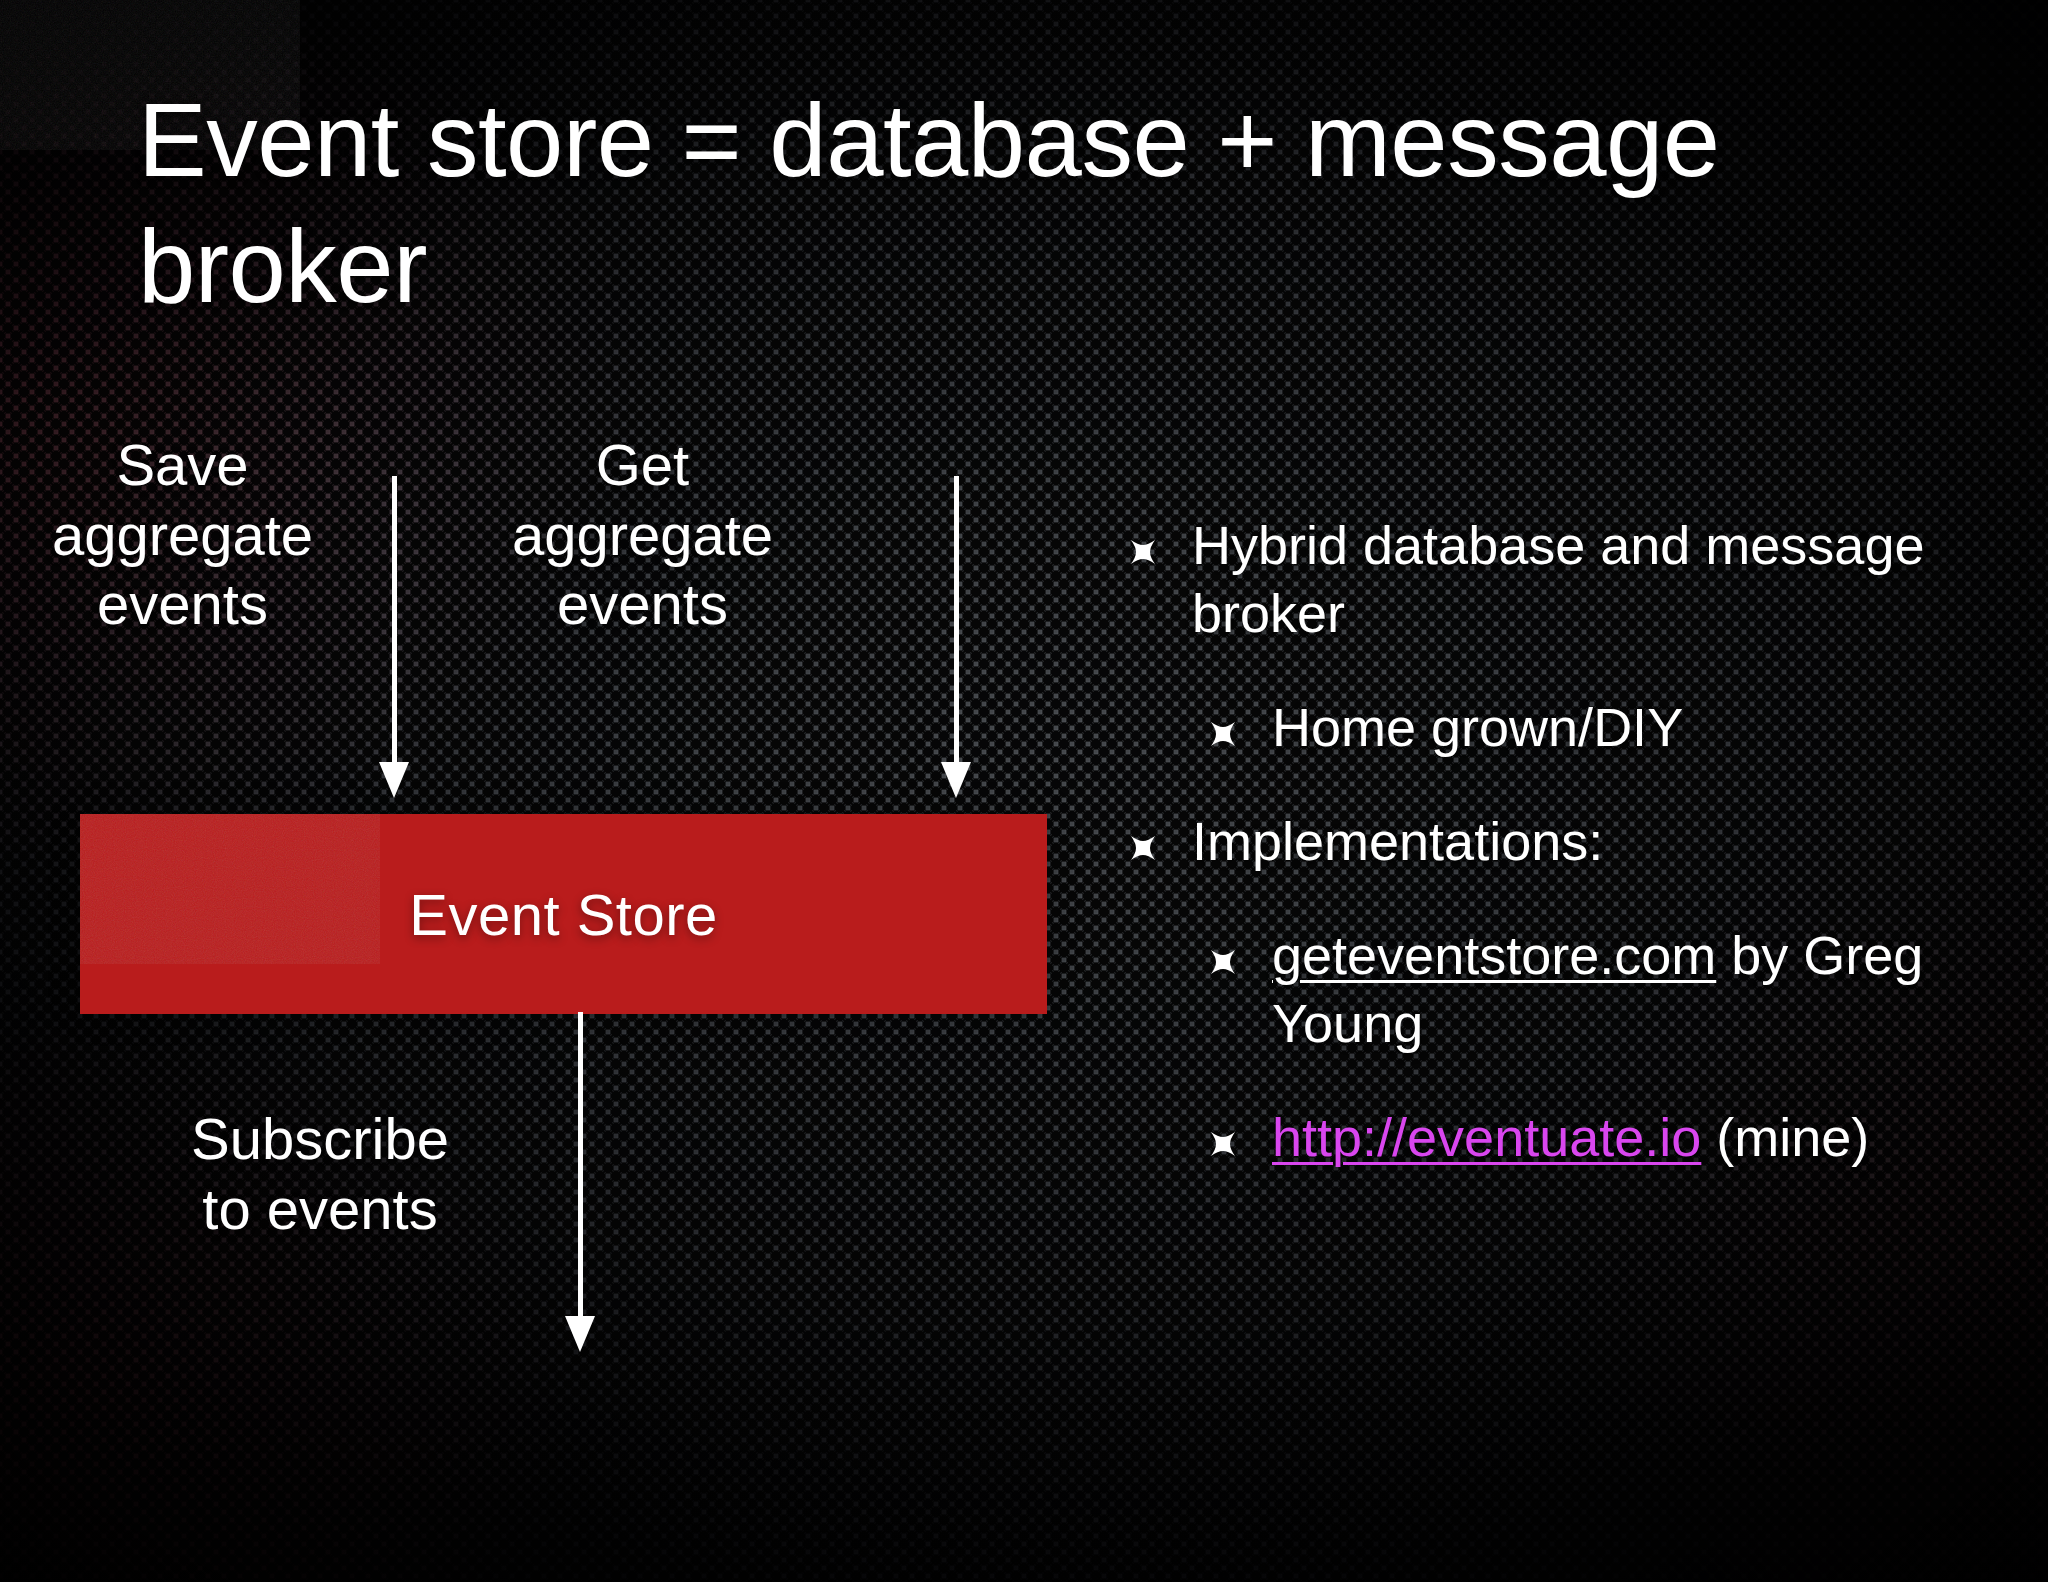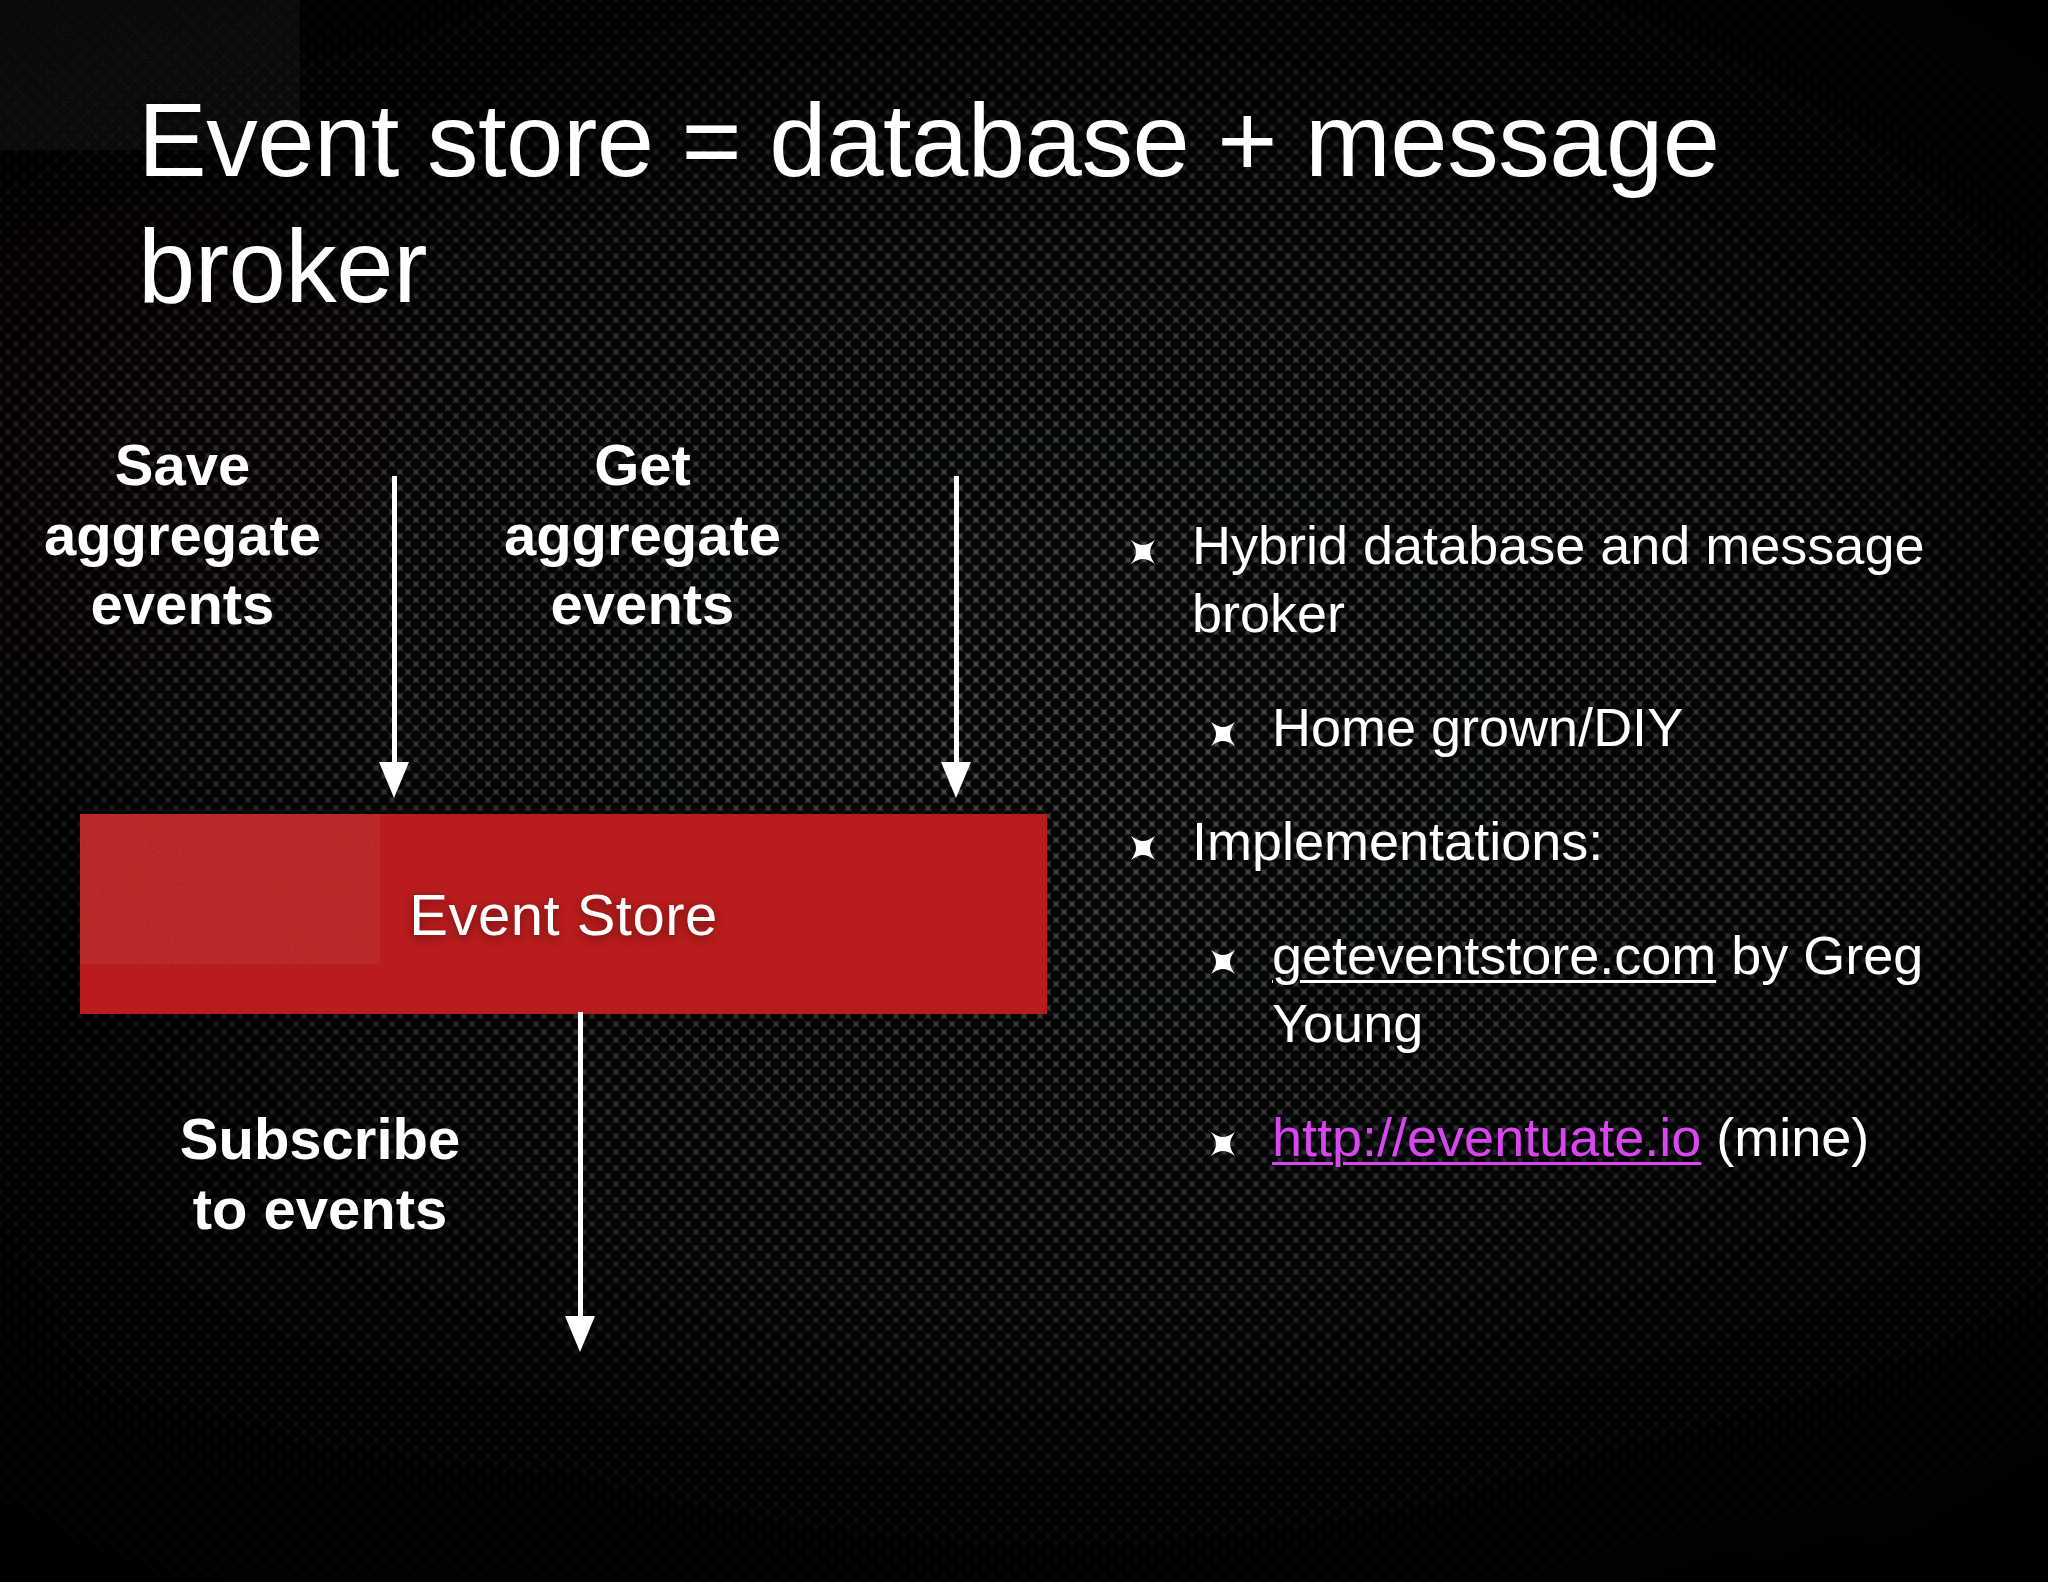--- a/index.html
+++ b/index.html
@@ -98,21 +98,21 @@
   #diagram {
     position: absolute;
     left: 0;
     top: 0;
     width: 1090px;
     height: 1582px;
   }
   .diag-label {
     position: absolute;
     color: #ffffff;
-    font-weight: 700;
+    font-weight: 400;
     font-size: 58px;
     line-height: 1.20;
     text-align: center;
     white-space: pre-line;
     text-shadow: 0 2px 9px rgba(0,0,0,.8);
   }
   #label-save      { left: 10px;  top: 430px; width: 345px; }
   #label-get       { left: 470px; top: 430px; width: 345px; }
   #label-subscribe { left: 120px; top: 1104px; width: 400px; }
 

